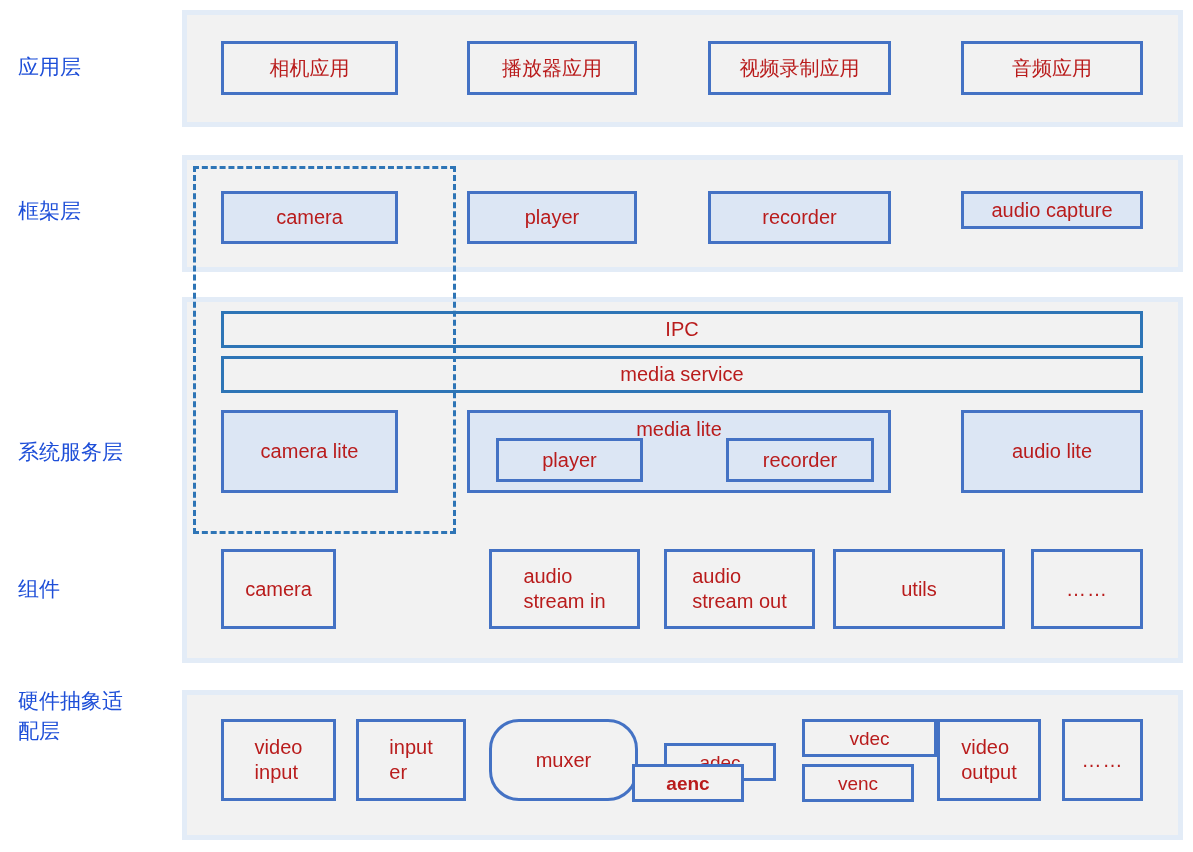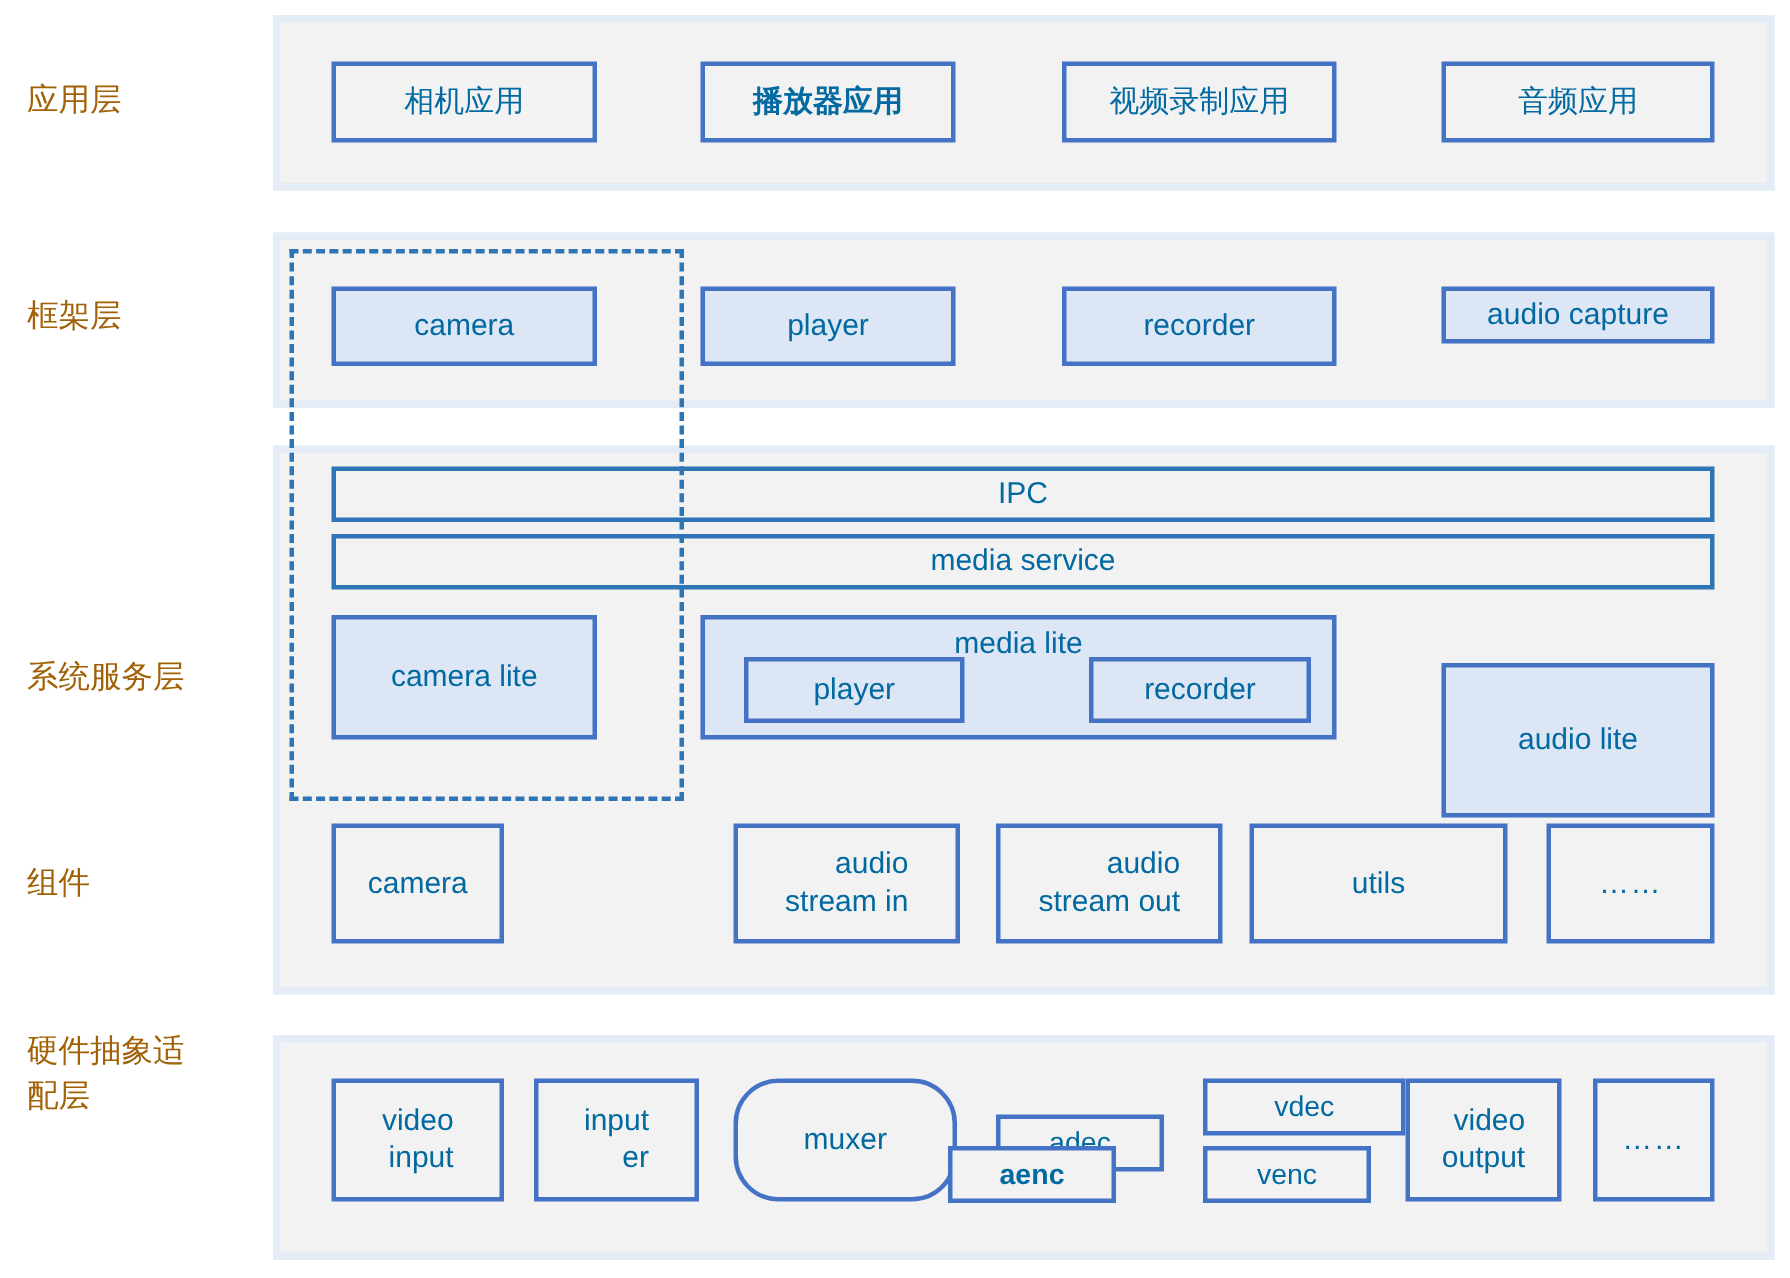--- a/index.html
+++ b/index.html
@@ -21,45 +21,45 @@
     inset: 0;
   }
 
   
   .layer-label {
     position: absolute;
     left: 18px;
     width: 160px;
     font-size: 21px;
     line-height: 30px;
-    color: #a16207;
+    color: #1d4ed8;
     white-space: pre-line;
   }
 
   
   .panel {
     position: absolute;
     background: #f2f2f2;
     border: 5px solid #e3ecf7;
     box-sizing: border-box;
   }
 
   
   .box {
     position: absolute;
     box-sizing: border-box;
     border: 3px solid #4472c4;
     background: #f2f2f2;
     display: flex;
     align-items: center;
     justify-content: center;
-    text-align: right;
+    text-align: left;
     font-size: 20px;
     line-height: 25px;
-    color: #0369a1;
+    color: #b91c1c;
     white-space: pre-line;
   }
   .box.fill-blue {
     background: #dce6f4;
   }
   .box.bar {
     border: 3px solid #2e75b6;
     font-size: 20px;
   }
   .box.group {
@@ -93,21 +93,21 @@
   <div class="layer-label" style="top:52px;">应用层</div>
   <div class="layer-label" style="top:196px;">框架层</div>
   <div class="layer-label" style="top:437px;">系统服务层</div>
   <div class="layer-label" style="top:574px;">组件</div>
   <div class="layer-label" style="top:686px;">硬件抽象适
 配层</div>
 
   <div class="panel" style="left:182px; top:10px; width:1001px; height:117px;">
   </div>
   <div class="box" style="left:221px; top:41px; width:177px; height:54px;">相机应用</div>
-  <div class="box" style="left:467px; top:41px; width:170px; height:54px;font-weight:bold;">播放器应用</div>
+  <div class="box" style="left:467px; top:41px; width:170px; height:54px;">播放器应用</div>
   <div class="box" style="left:708px; top:41px; width:183px; height:54px;">视频录制应用</div>
   <div class="box" style="left:961px; top:41px; width:182px; height:54px;">音频应用</div>
 
   <div class="panel" style="left:182px; top:155px; width:1001px; height:117px;">
   </div>
   <div class="box fill-blue" style="left:221px; top:191px; width:177px; height:53px;">camera</div>
   <div class="box fill-blue" style="left:467px; top:191px; width:170px; height:53px;">player</div>
   <div class="box fill-blue" style="left:708px; top:191px; width:183px; height:53px;">recorder</div>
   <div class="box fill-blue" style="left:961px; top:191px; width:182px; height:38px;">audio capture</div>
 
@@ -117,21 +117,21 @@
   <div class="box bar" style="left:221px; top:311px; width:922px; height:37px;">IPC</div>
 
   <div class="box bar" style="left:221px; top:356px; width:922px; height:37px;">media service</div>
 
   <div class="box fill-blue" style="left:221px; top:410px; width:177px; height:83px;">camera lite</div>
 
   <div class="box fill-blue group" style="left:467px; top:410px; width:424px; height:83px;">media lite</div>
   <div class="box fill-blue" style="left:496px; top:438px; width:147px; height:44px;">player</div>
   <div class="box fill-blue" style="left:726px; top:438px; width:148px; height:44px;">recorder</div>
 
-  <div class="box fill-blue" style="left:961px; top:410px; width:182px; height:103px;margin-top:32px;">audio lite</div>
+  <div class="box fill-blue" style="left:961px; top:410px; width:182px; height:83px;">audio lite</div>
 
   <div class="box" style="left:221px; top:549px; width:115px; height:80px;">camera</div>
   <div class="box" style="left:489px; top:549px; width:151px; height:80px;">audio
 stream in</div>
   <div class="box" style="left:664px; top:549px; width:151px; height:80px;">audio
 stream out</div>
   <div class="box" style="left:833px; top:549px; width:172px; height:80px;">utils</div>
   <div class="box ellipsis" style="left:1031px; top:549px; width:112px; height:80px;">……</div>
 
   <div class="panel" style="left:182px; top:690px; width:1001px; height:150px;">

